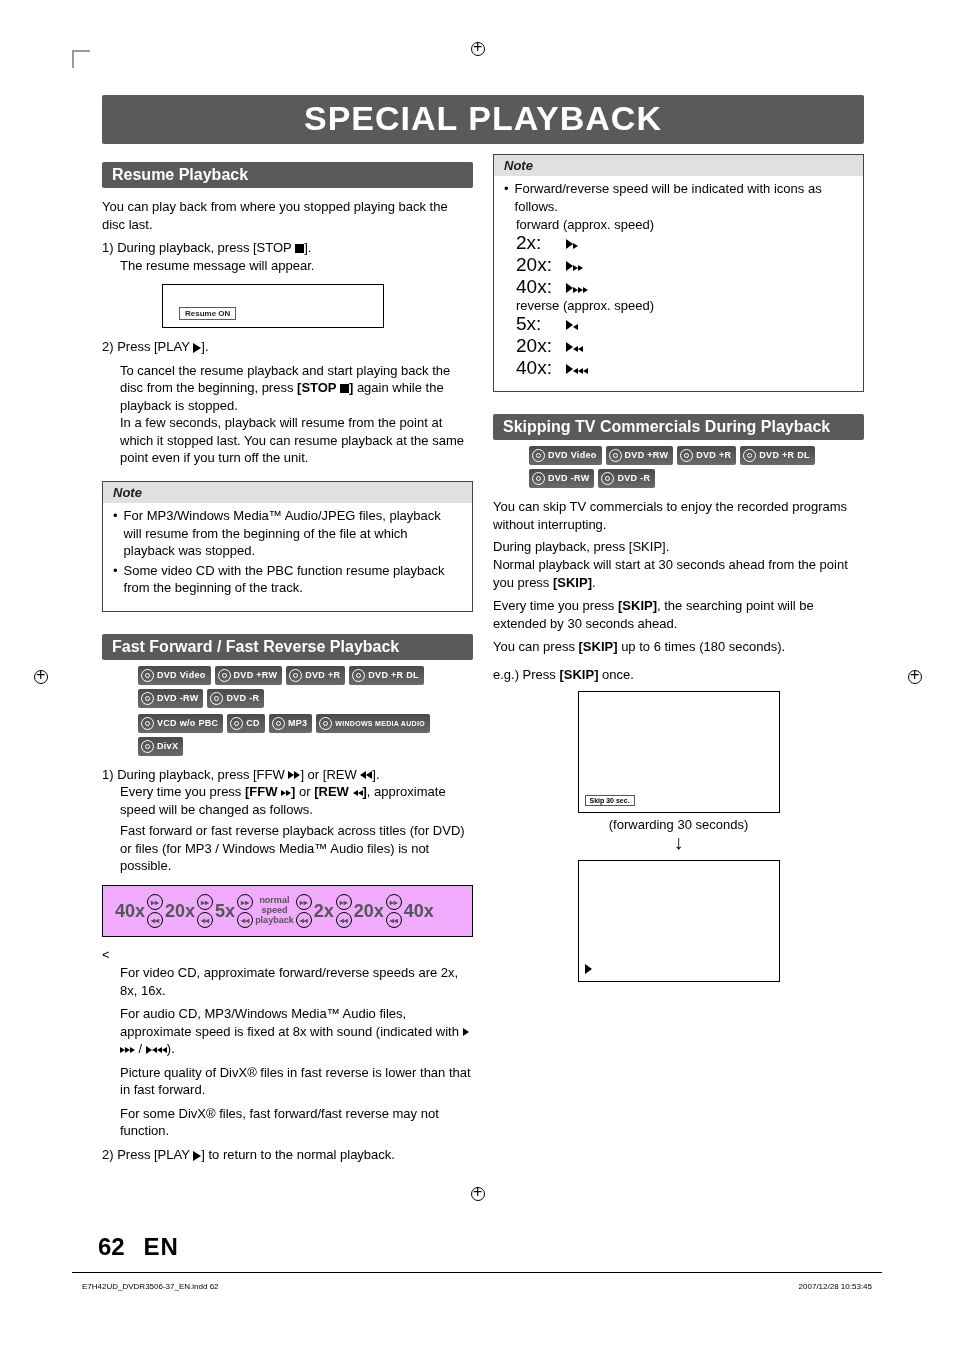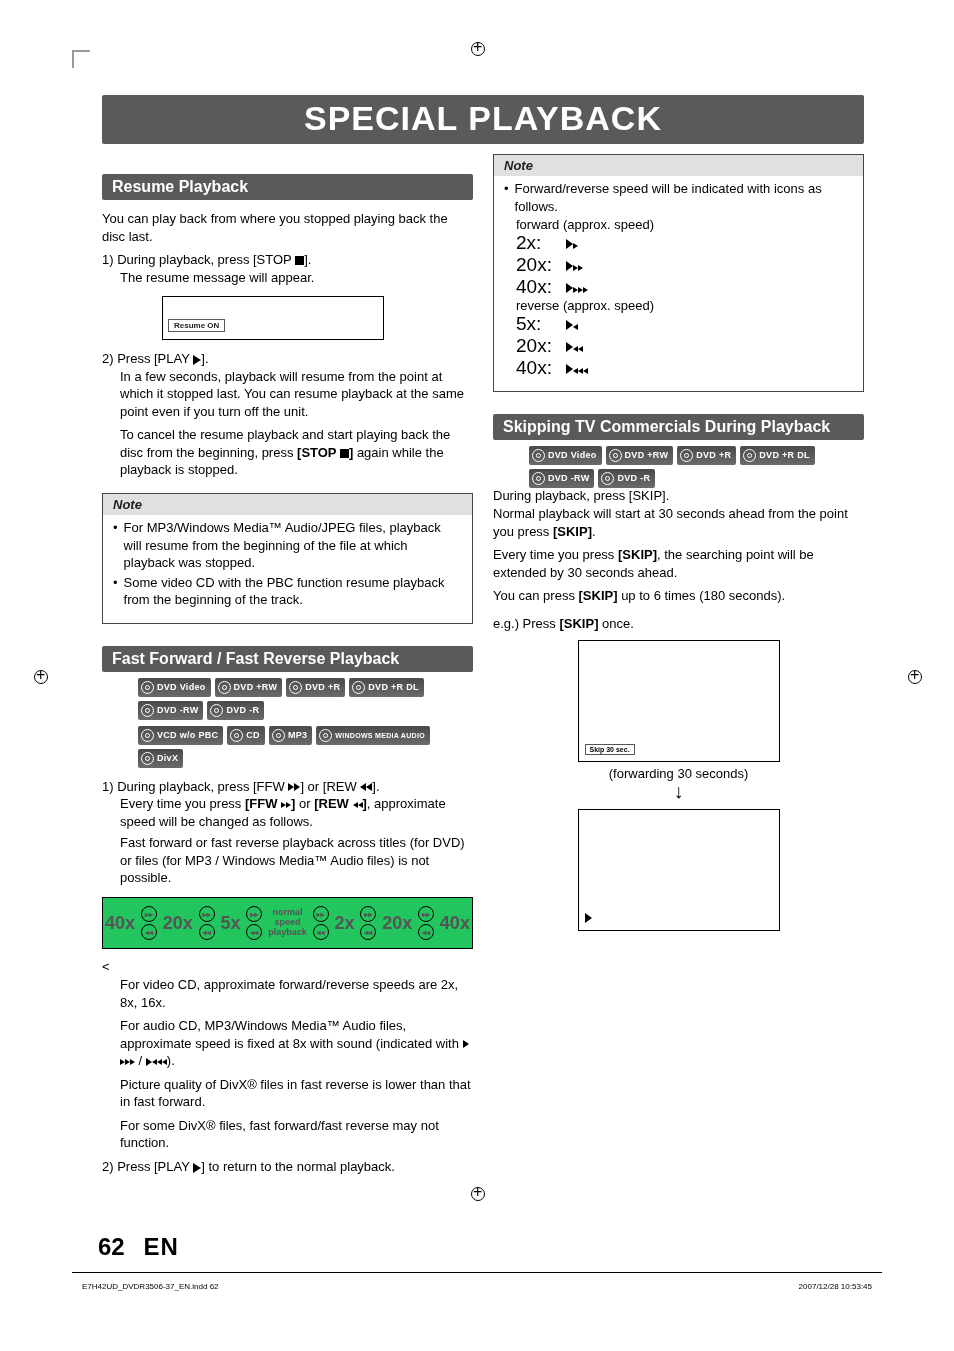--- a/index.html
+++ b/index.html
@@ -72,21 +72,21 @@
   width: 50%;
   box-sizing: border-box;
 }
 .section-head {
   background: #5a5a5a;
   color: #fff;
   font-weight: bold;
   font-size: 16px;
   padding: 4px 10px;
   border-radius: 2px;
-  margin-top: 20px;
+  margin-top: 8px;
 }
 .para {
   margin: 10px 0 6px;
   line-height: 1.35;
 }
 .list-item {
   margin: 6px 0 2px;
   line-height: 1.35;
 }
 .li-bold {
@@ -130,21 +130,21 @@
 .speed-row .label { width: 36px; }
 .resume-frame {
   width: 220px;
   height: 42px;
   border: 1px solid #000;
   margin: 10px 0 10px 60px;
   position: relative;
 }
 .resume-badge {
   position: absolute;
-  left: 5px; bottom: 7px;
+  left: 16px; bottom: 7px;
   border: 1px solid #5a5a5a;
   font-size: 8px;
   padding: 1px 5px;
   color: #222;
   background: #fff;
   font-weight: bold;
 }
 .disc-row {
   display: flex;
   flex-wrap: wrap;
@@ -173,25 +173,25 @@
 .disc-badge .disc-icon::after {
   content: ""; position: absolute;
   left: 3px; top: 3px; width: 3px; height: 3px;
   border: 1px solid #fff; border-radius: 50%;
 }
 .disc-badge .main { font-size: 9px; letter-spacing: 0.3px; }
 .speed-diagram {
   margin: 10px 0;
   height: 50px;
   border: 1px solid #000;
-  background: #22c55e;
+  background: #f0abfc;
   display: flex;
   align-items: center;
-  justify-content: space-between;
-  padding: 0 2px;
+  justify-content: flex-start;
+  padding: 0 12px;
   font-weight: bold;
   font-size: 13px;
   color: #555;
 }
 .speed-diagram .bigspeed { font-size: 18px; }
 .speed-diagram .circ {
   width: 14px; height: 14px;
   border: 1px solid #000;
   border-radius: 50%;
   display: inline-flex;
@@ -311,24 +311,24 @@
       </div>
 
       <div class="resume-frame">
         <div class="resume-badge">Resume ON</div>
       </div>
 
       <div class="list-item">
         <span class="li-bold">
           <span>2) Press [PLAY </span><span class="play-tri"></span><span>].</span>
         </span>
-        <div class="indent">In a few seconds, playback will resume from the point at which it stopped last. You can resume playback at the same point even if you turn off the unit.</div>
         <div class="indent" style="margin-top:6px">
           <span>To cancel the resume playback and start playing back the disc from the beginning, press </span><b><span>[STOP </span><span class="stop-sq"></span><span>]</span></b><span> again while the playback is stopped.</span>
         </div>
+        <div class="indent">In a few seconds, playback will resume from the point at which it stopped last. You can resume playback at the same point even if you turn off the unit.</div>
       </div>
 
       <div class="note-box">
         <div class="note-head">Note</div>
         <div class="note-body">
           <div class="bullet">
               <span>For MP3/Windows Media™ Audio/JPEG files, playback will resume from the beginning of the file at which playback was stopped.</span>
             </div>
           <div class="bullet">
               <span>Some video CD with the PBC function resume playback from the beginning of the track.</span>
@@ -513,20 +513,21 @@
         <div class="disc-badge">
             <span class="disc-icon"></span>
             <span class="main">DVD -RW</span>
           </div>
         <div class="disc-badge">
             <span class="disc-icon"></span>
             <span class="main">DVD -R</span>
           </div>
       </div>
 
+      <div class="para">You can skip TV commercials to enjoy the recorded programs without interrupting.</div>
 
       <div class="li-bold">During playback, press [SKIP].</div>
       <div class="para" style="margin-top:2px">
         <span>Normal playback will start at 30 seconds ahead from the point you press </span><b>[SKIP]</b><span>.</span>
       </div>
       <div class="para" style="margin-top:2px">
         <span>Every time you press </span><b>[SKIP]</b><span>, the searching point will be extended by 30 seconds ahead.</span>
       </div>
       <div class="para" style="margin-top:0">
         <span>You can press </span><b>[SKIP]</b><span> up to 6 times (180 seconds).</span>

